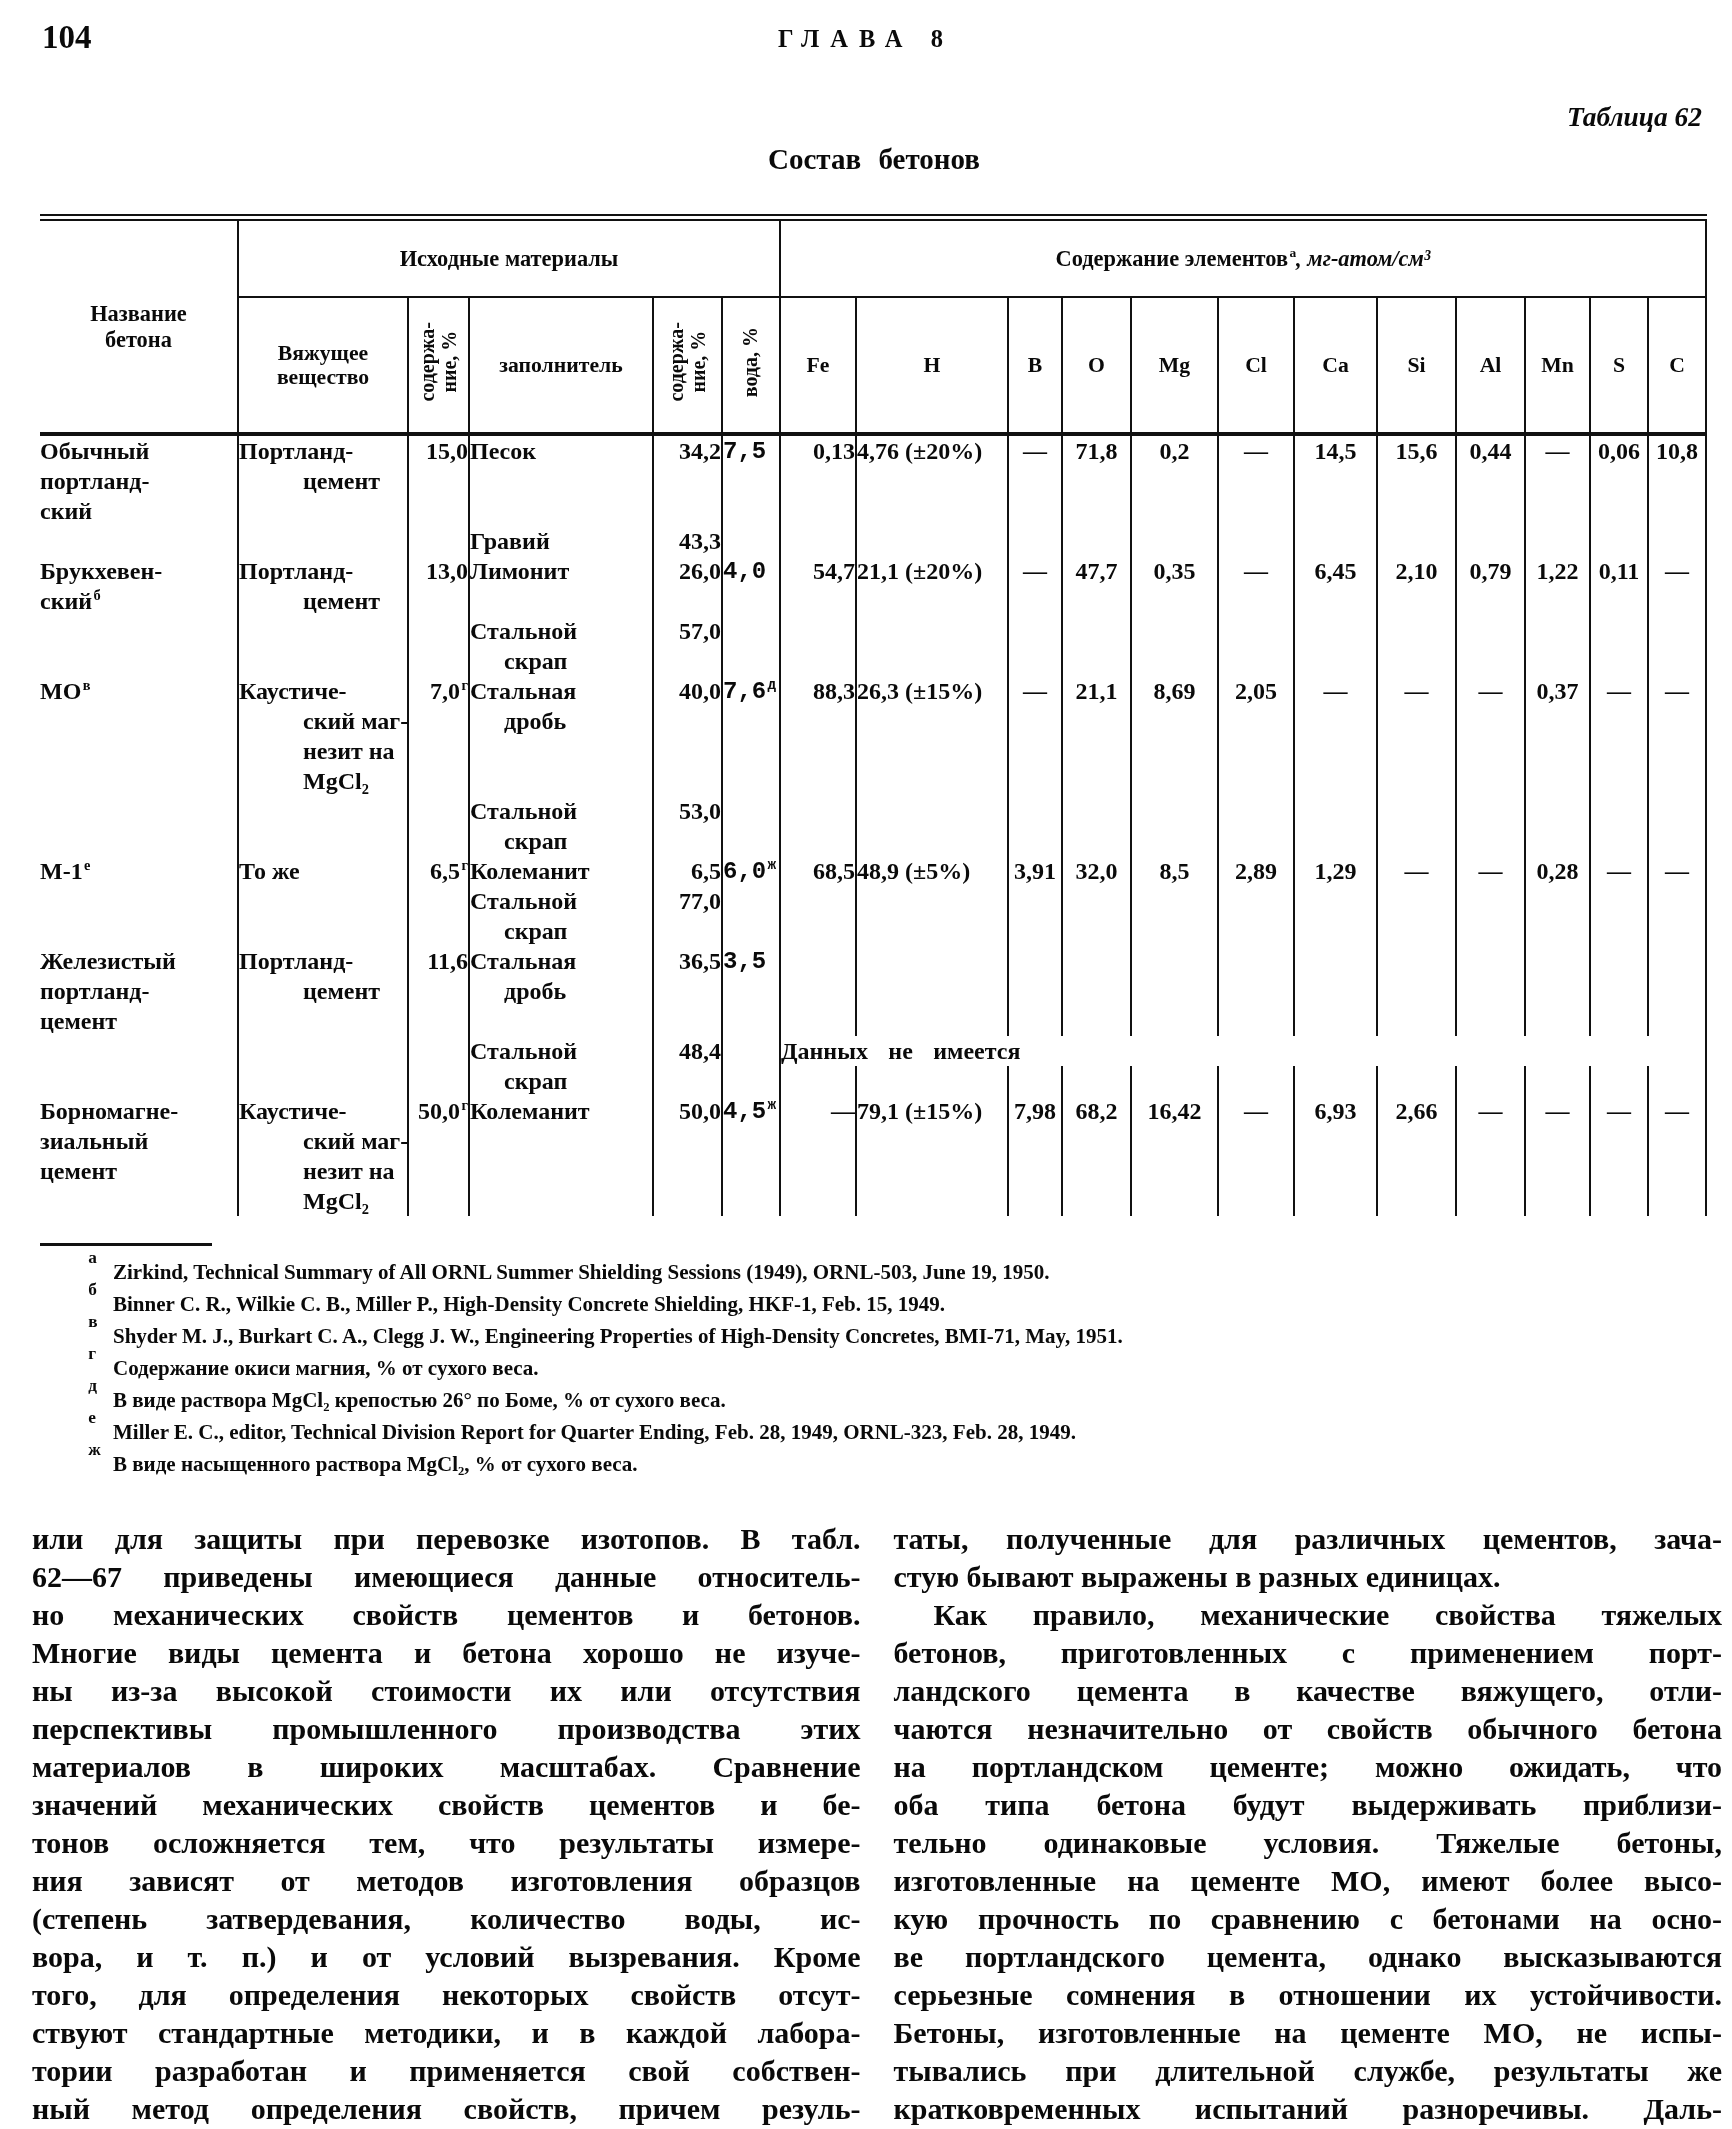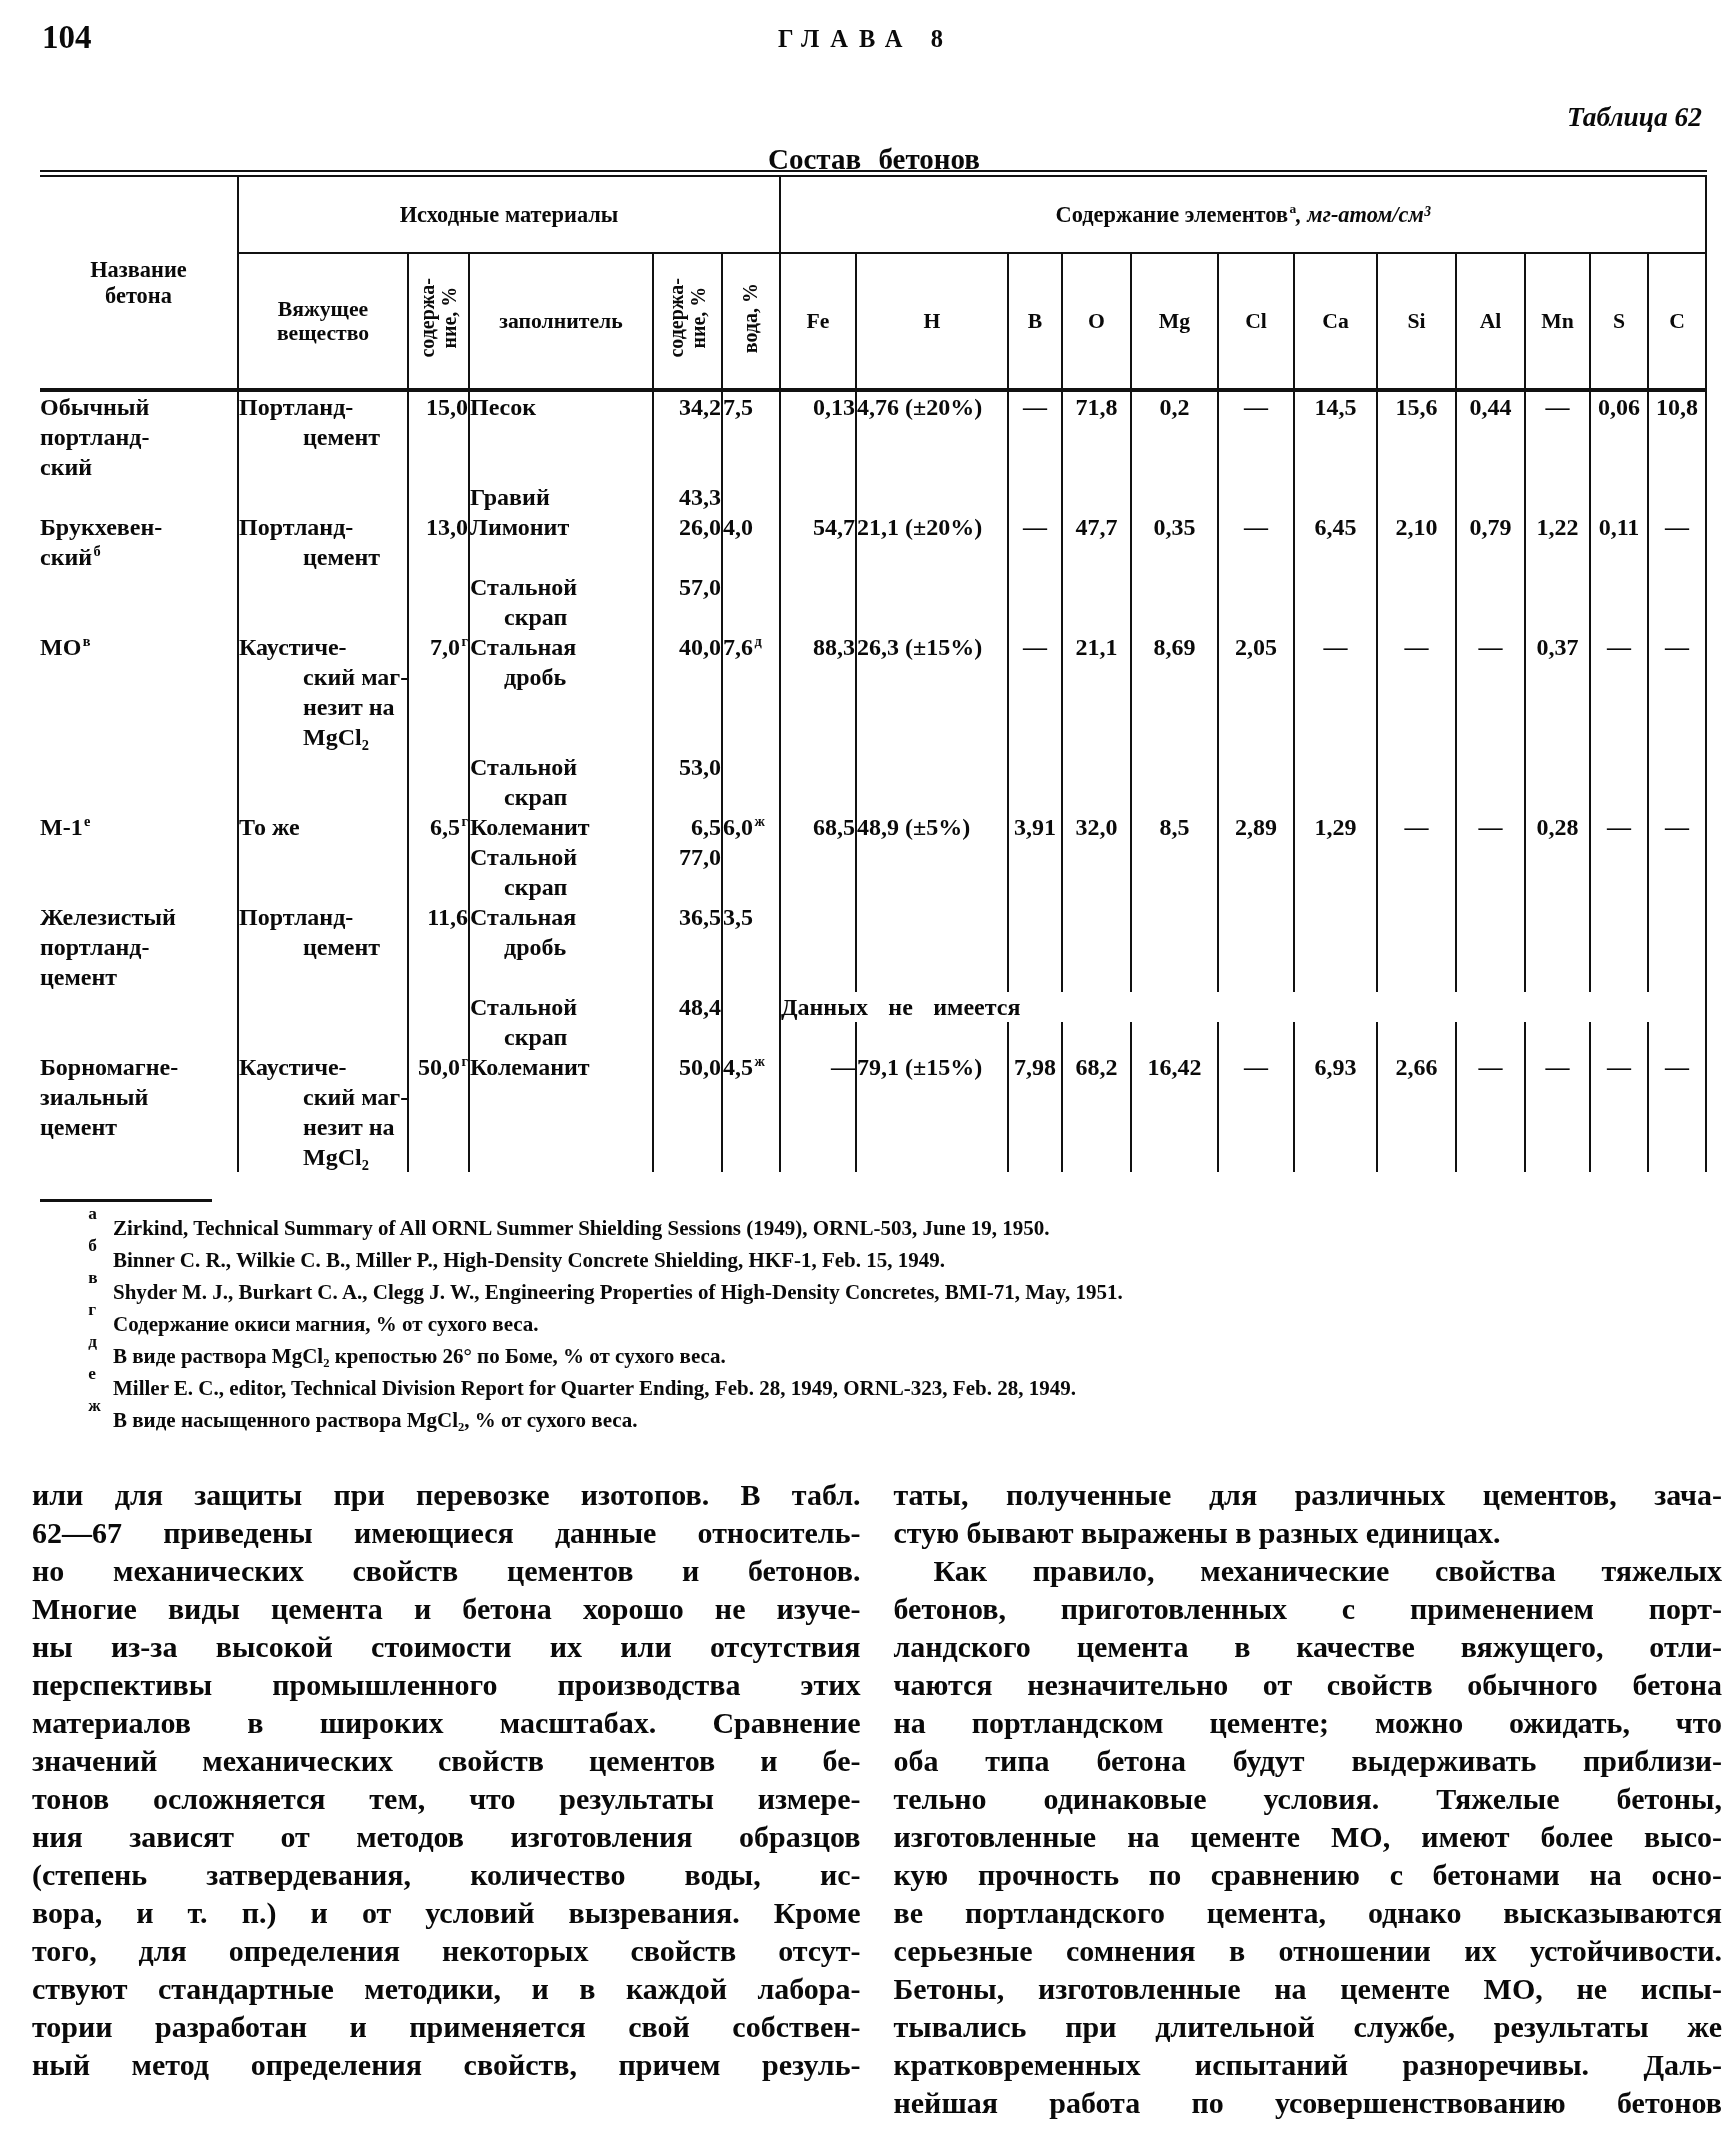--- a/index.html
+++ b/index.html
@@ -2,21 +2,21 @@
 <html style="font-size:11.5px"><head>
 <meta charset="utf-8">
 <style>
   html,body{margin:0;padding:0;background:#e8e8e8;}
   .page{
     position:relative;width:1732px;height:2129px;background:#ffffff;
     font-family:"Liberation Serif","DejaVu Serif",serif;color:#0a0a0a;
     overflow:hidden;font-weight:bold;
   }
   
-  .page-head{position:relative;height:170px;}
+  .page-head{position:relative;height:214px;}
   .page-number{position:absolute;left:42px;top:19px;font-size:33px;font-weight:bold;}
   .chapter{position:absolute;left:0;right:0;top:24.5px;text-align:center;
     font-size:24.5px;font-weight:bold;letter-spacing:0.45em;}
   .table-caption{position:absolute;right:30px;top:102px;font-size:27.4px;font-style:italic;font-weight:bold;}
   .table-title{position:absolute;left:0;right:0;top:143px;text-align:center;font-size:29px;font-weight:bold;word-spacing:0.35em;margin-left:16px;}
   
   table.concrete{
     margin-left:40px;border-collapse:collapse;table-layout:fixed;width:1664px;
     border-top:7.2px double #111;border-right:2.2px solid #111;
   }
@@ -39,21 +39,21 @@
   tbody td{height:30px;font-size:24px;line-height:29px;vertical-align:middle;}
   
   table.concrete th:not(.nb),table.concrete td:not(.nb){border-left:2.2px solid #111;}
   .nb{border-left:none !important;}
   
   td.c0{text-align:left;padding-left:5.8px;}
   td.c1{text-align:left;padding-left:27.4px;}
   td.c2{text-align:right;padding-right:1.4px;}
   td.c3{text-align:left;padding-left:10px;}
   td.c4{text-align:right;padding-right:4.3px;}
-  td.c5{text-align:left;padding-left:5.8px;}
+  td.c5{text-align:left;padding-left:5.8px;font-family:Liberation Mono, monospace;}
   td.c6{text-align:right;padding-right:4.3px;}
   td.c7{text-align:left;padding-left:8.7px;}
   td.c8,td.c9,td.c10,td.c11,td.c12,td.c13,td.c14,td.c15,td.c16,td.c17{text-align:center;}
   td.ind{padding-left:43px;}
   td.c1.ind{padding-left:64px;}
   td.c3.ind{padding-left:34px;}
   td.spanCell{text-align:left;padding-left:19px;word-spacing:14.4px;}
   
   .fn-rule{margin:27.4px 0 0 40px;width:172px;border-top:3.6px solid #111;}
   .footnotes{margin:10px 0 0 81px;width:1610px;}

